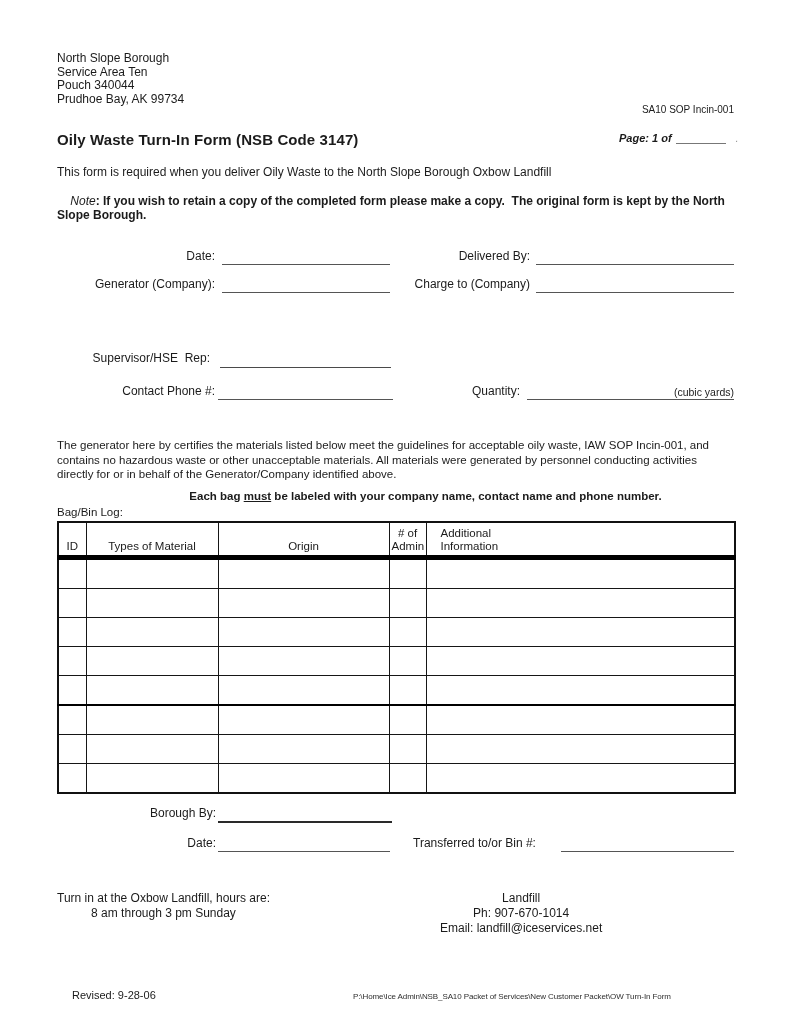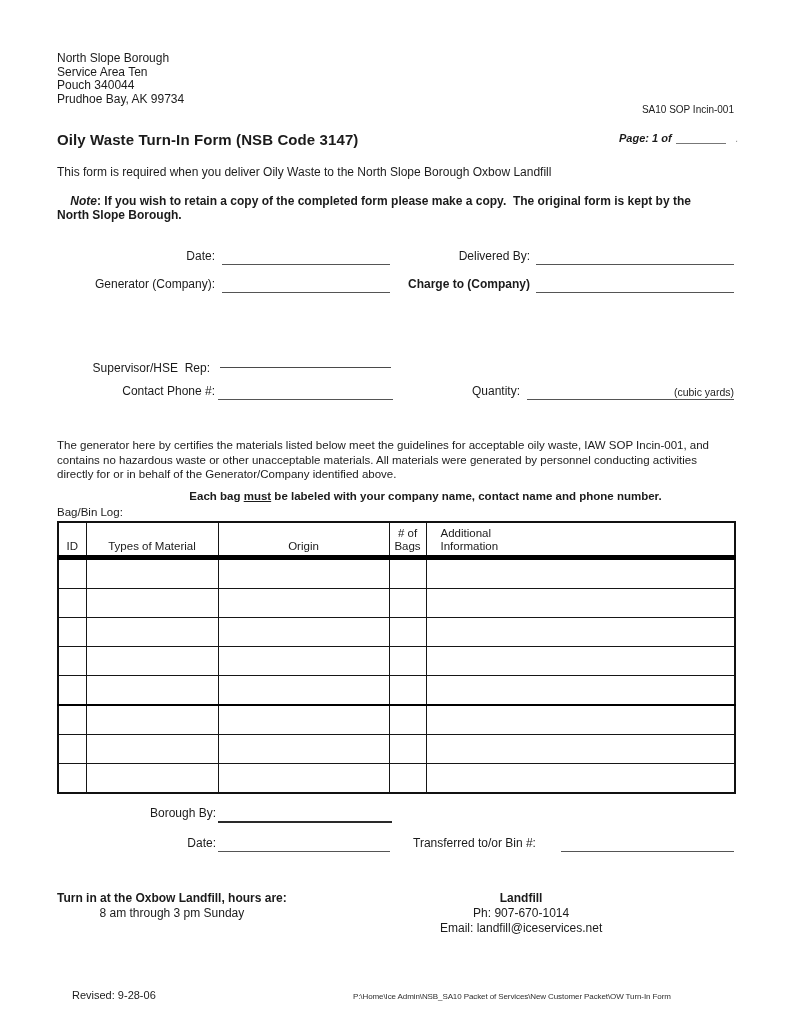--- a/index.html
+++ b/index.html
@@ -3,21 +3,21 @@
 <meta charset="utf-8">
 <style>
   html,body{margin:0;padding:0;background:#e8e8e8;}
   .page{
     position:relative;width:791px;height:1024px;background:#ffffff;
     font-family:"Liberation Sans","DejaVu Sans",sans-serif;color:#1b1b1b;
     overflow:hidden;margin:0 auto;
   }
   .abs{position:absolute;}
   .r{text-align:right;}
-  .b{font-weight:bold;}
+  .b{font-weight:normal;}
   .ws{white-space:pre-wrap;}
   .addr{font-size:12px;line-height:13.5px;}
   .doccode{font-size:10px;}
   .title{font-size:15px;font-weight:bold;letter-spacing:0.1px;}
   .pagebox{font-size:11px;font-weight:bold;display:flex;align-items:flex-end;font-style:italic;}
   .pline{display:inline-block;width:50px;border-bottom:1.2px solid #777;height:12px;margin-left:4px;}
   .pdot{font-weight:normal;color:#999;margin-left:10px;}
   .intro1{font-size:12px;}
   .intronote{font-size:12px;font-weight:bold;line-height:14.5px;}
   .lbl{font-size:12px;}
@@ -72,21 +72,21 @@
   <div class="abs lbl r" style="left:57px;top:249px;width:158px;">Date:</div>
   <div class="abs blank" style="left:222px;top:249px;width:168px;height:15px;"></div>
   <div class="abs lbl r" style="left:372px;top:249px;width:158px;">Delivered By:</div>
   <div class="abs blank" style="left:536px;top:249px;width:198px;height:15px;"></div>
 
   <div class="abs lbl r" style="left:57px;top:277px;width:158px;">Generator (Company):</div>
   <div class="abs blank" style="left:222px;top:277px;width:168px;height:15px;"></div>
   <div class="abs lbl r b" style="left:372px;top:277px;width:158px;">Charge to (Company)</div>
   <div class="abs blank" style="left:536px;top:277px;width:198px;height:15px;"></div>
 
-  <div class="abs lbl r ws" style="left:57px;top:361px;width:153px;">Supervisor/HSE  Rep:</div>
+  <div class="abs lbl r ws" style="left:57px;top:351px;width:153px;">Supervisor/HSE  Rep:</div>
   <div class="abs blank med" style="left:220px;top:352px;width:171px;height:15px;"></div>
   <div class="abs lbl r" style="left:57px;top:384px;width:158px;">Contact Phone #:</div>
   <div class="abs blank" style="left:218px;top:384px;width:175px;height:15px;"></div>
   <div class="abs lbl r" style="left:372px;top:384px;width:148px;">Quantity:</div>
   <div class="abs blank" style="left:527px;top:384px;width:207px;height:15px;"></div>
   <div class="abs unit r" style="left:630px;top:386px;width:104px;">(cubic yards)</div>
 
   <div class="abs cert" style="left:57px;top:438px;width:668px;">The generator here by certifies the materials listed below meet the guidelines for acceptable oily waste, IAW SOP Incin-001, and contains no hazardous waste or other unacceptable materials. All materials were generated by personnel conducting activities directly for or in behalf of the Generator/Company identified above.</div>
 
   <div class="abs bagnote" style="left:87px;top:490px;width:677px;">
@@ -101,21 +101,21 @@
         <col style="width:171px;">
         <col style="width:37px;">
         <col style="width:309px;">
     </colgroup>
     <thead>
       <tr>
         <th>ID</th>
         <th>Types of Material</th>
         <th>Origin</th>
         <th># of
-Bags</th>
+Admin</th>
         <th class="left">Additional
 Information</th>
       </tr>
     </thead>
     <tbody>
         <tr>
           <td></td>
           <td></td>
           <td></td>
           <td></td>

